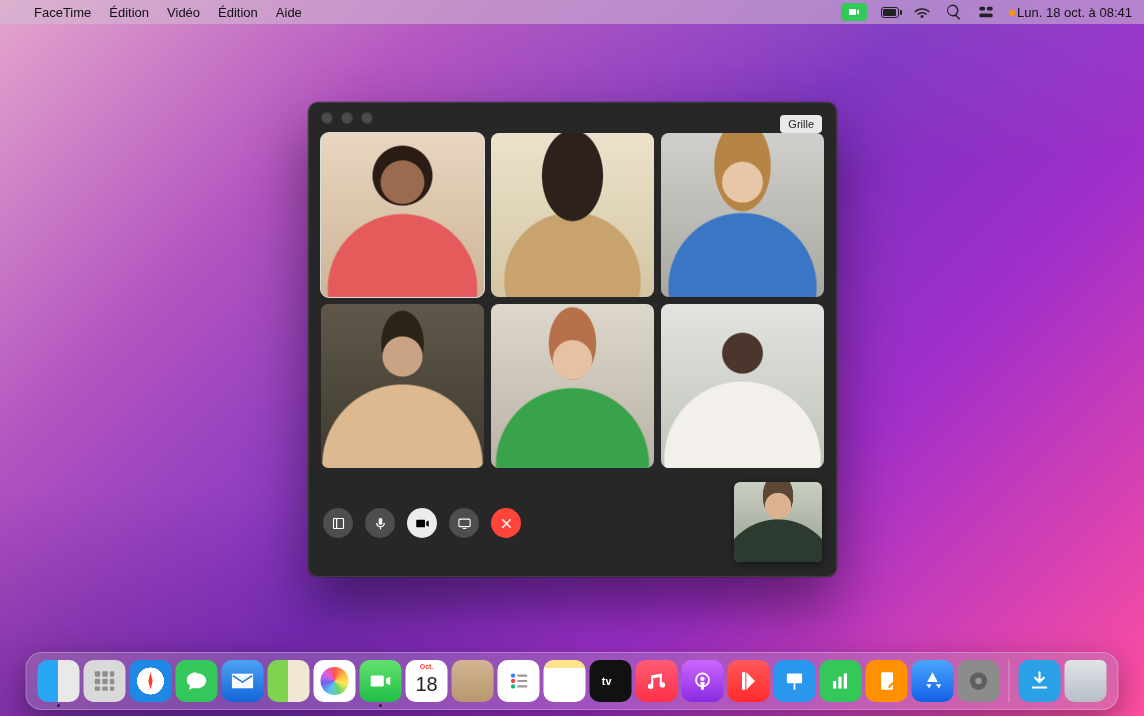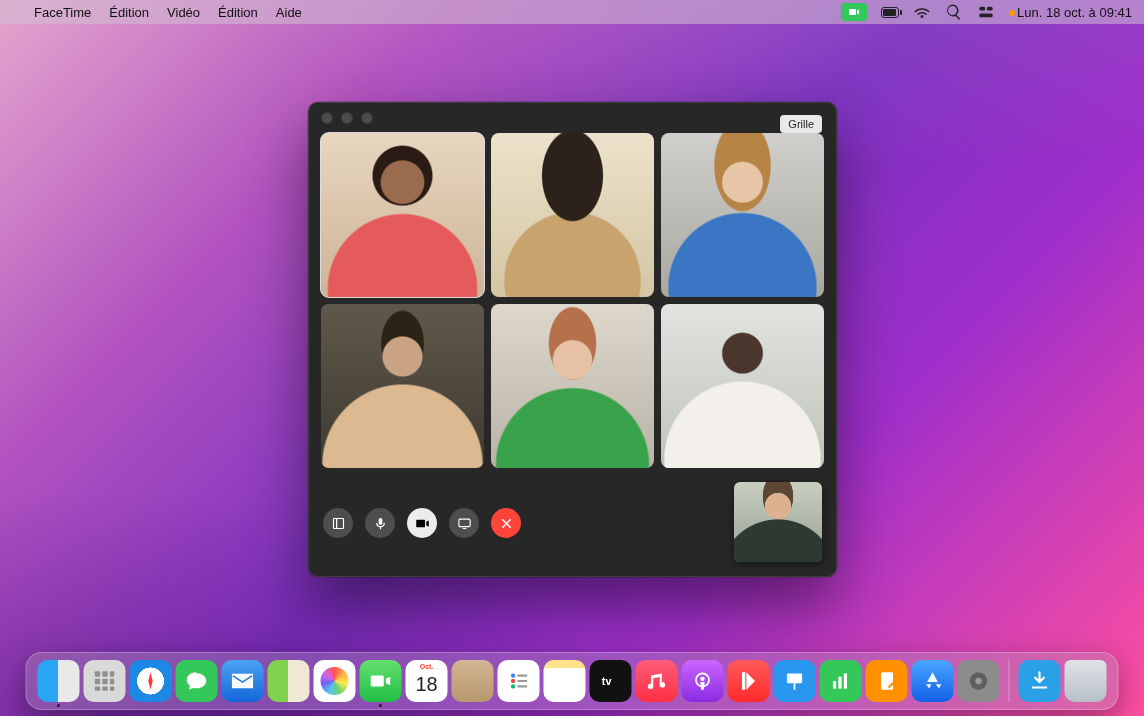--- a/index.html
+++ b/index.html
@@ -214,21 +214,21 @@
           <path d="M10 2a8 8 0 015.3 13.9l5 5-1.4 1.4-5-5A8 8 0 1110 2zm0 2a6 6 0 100 12 6 6 0 000-12z"></path>
         </svg>
     </span>
     <span class="status-icon">
       <svg viewBox="0 0 24 24" fill="#222">
           <rect x="3" y="5" width="8" height="5" rx="2.5"></rect>
           <rect x="13" y="5" width="8" height="5" rx="2.5"></rect>
           <rect x="3" y="14" width="18" height="5" rx="2.5"></rect>
         </svg>
     </span>
-    <span class="clock"><span class="orange-dot"></span><span>Lun. 18 oct. à  09:41</span></span>
+    <span class="clock"><span class="orange-dot"></span><span>Lun. 18 oct. à  08:41</span></span>
   </div>
 </div>
 
 <div class="ft-window">
   <div class="traffic">
     <span></span>
     <span></span>
     <span></span>
   </div>
   <div class="grille">Grille</div>

